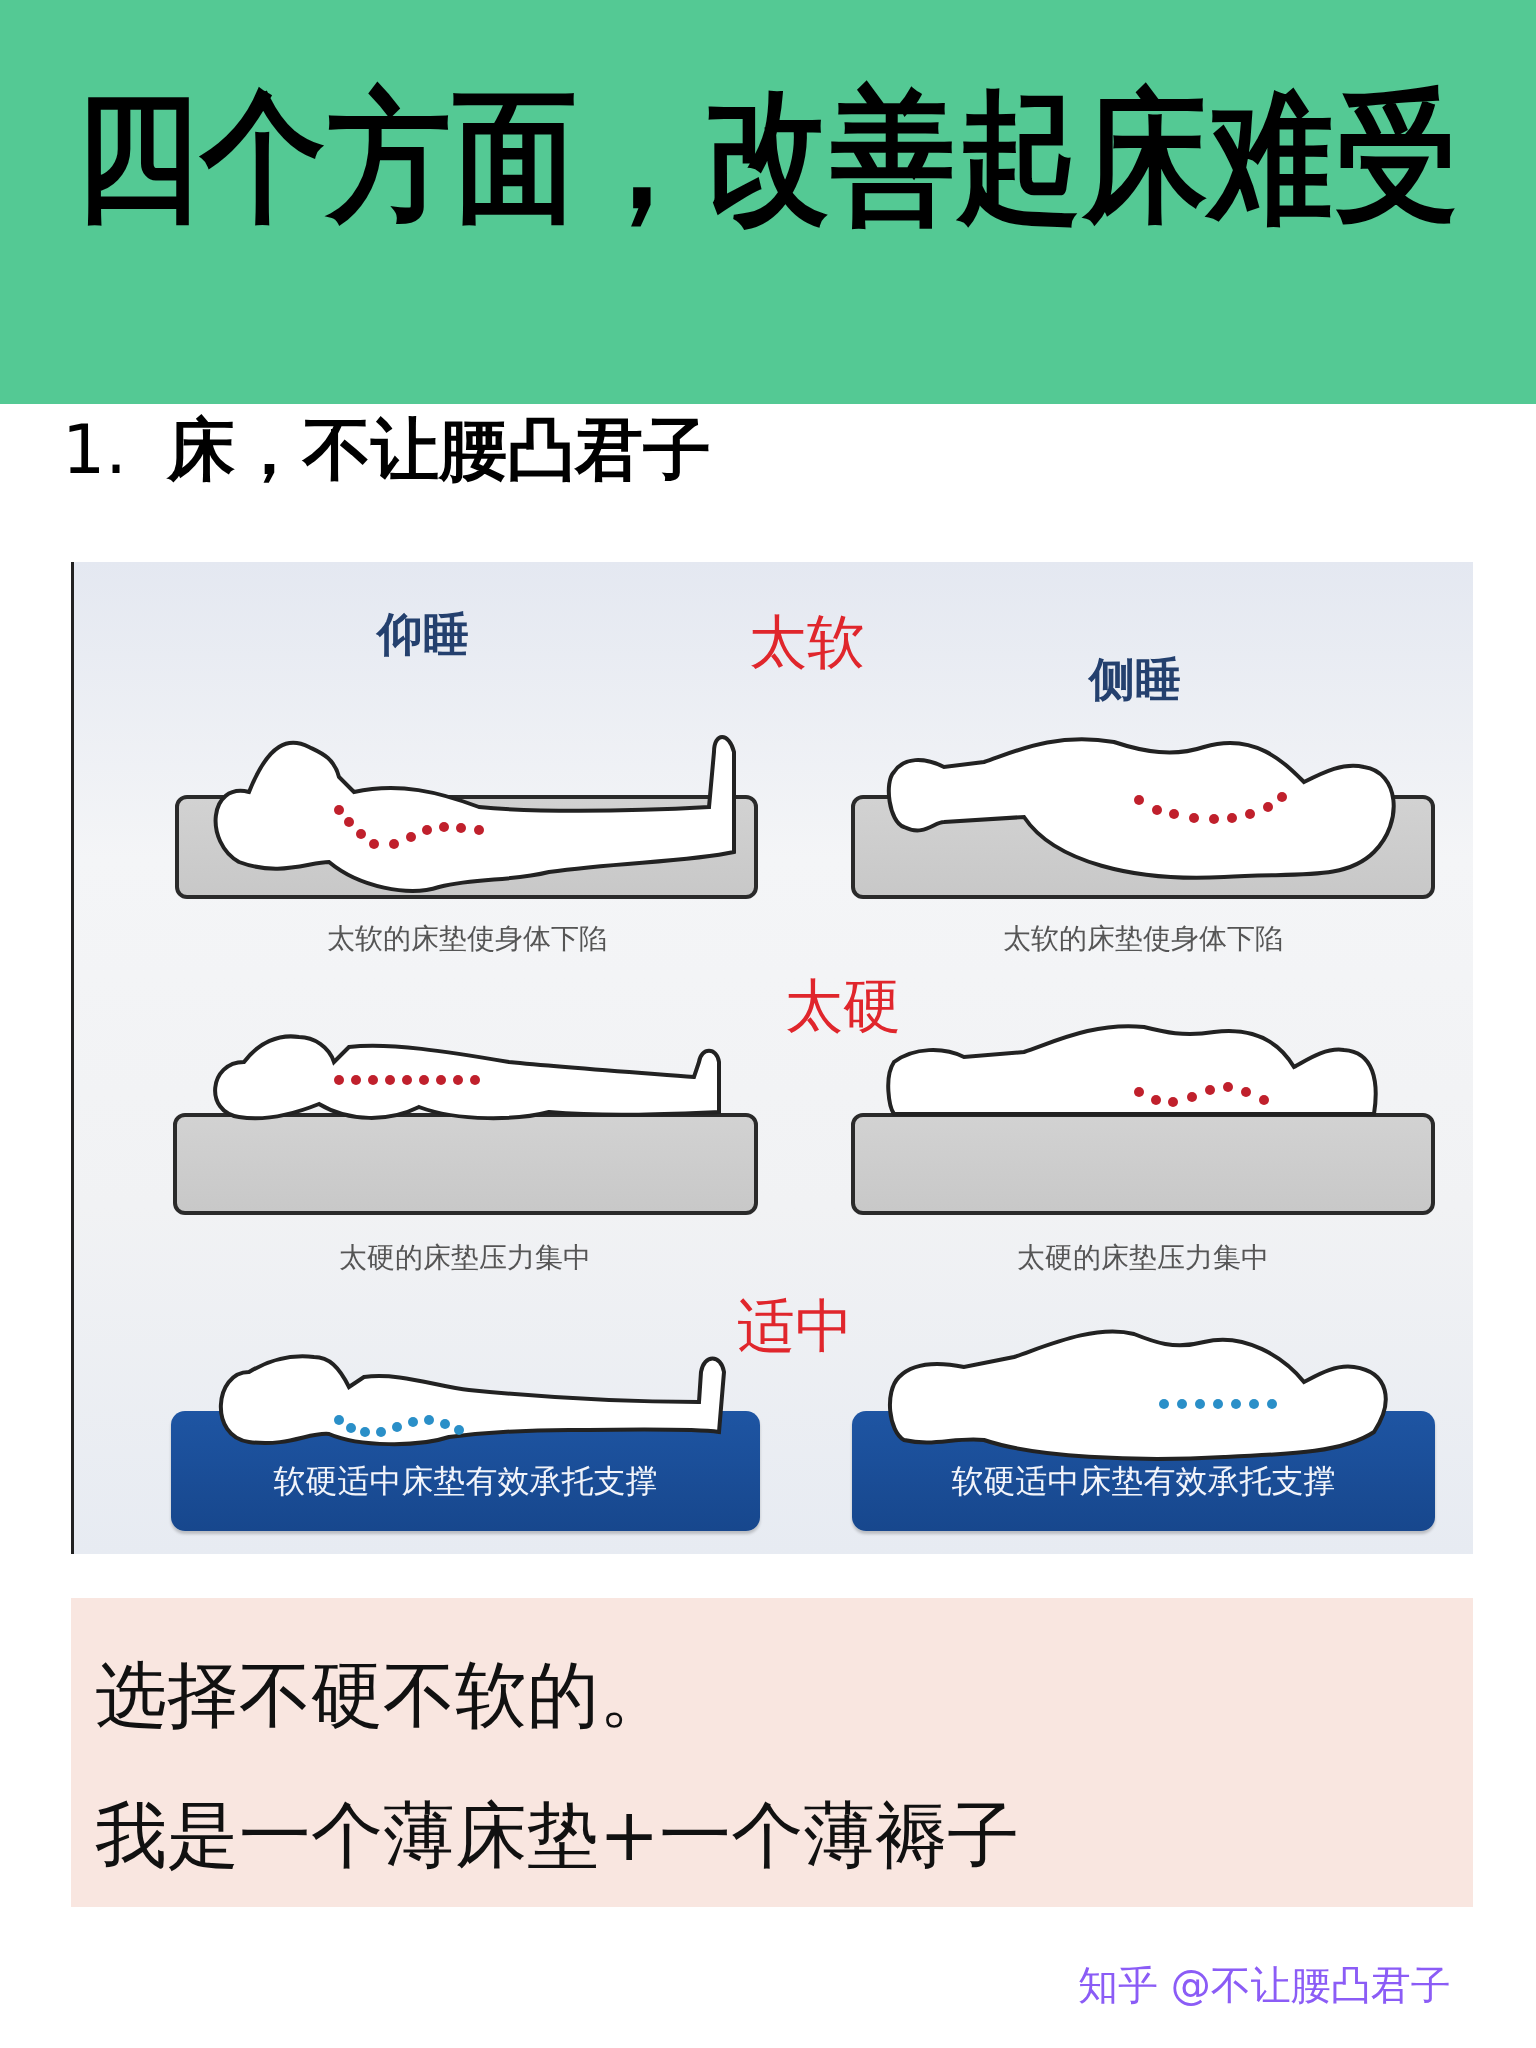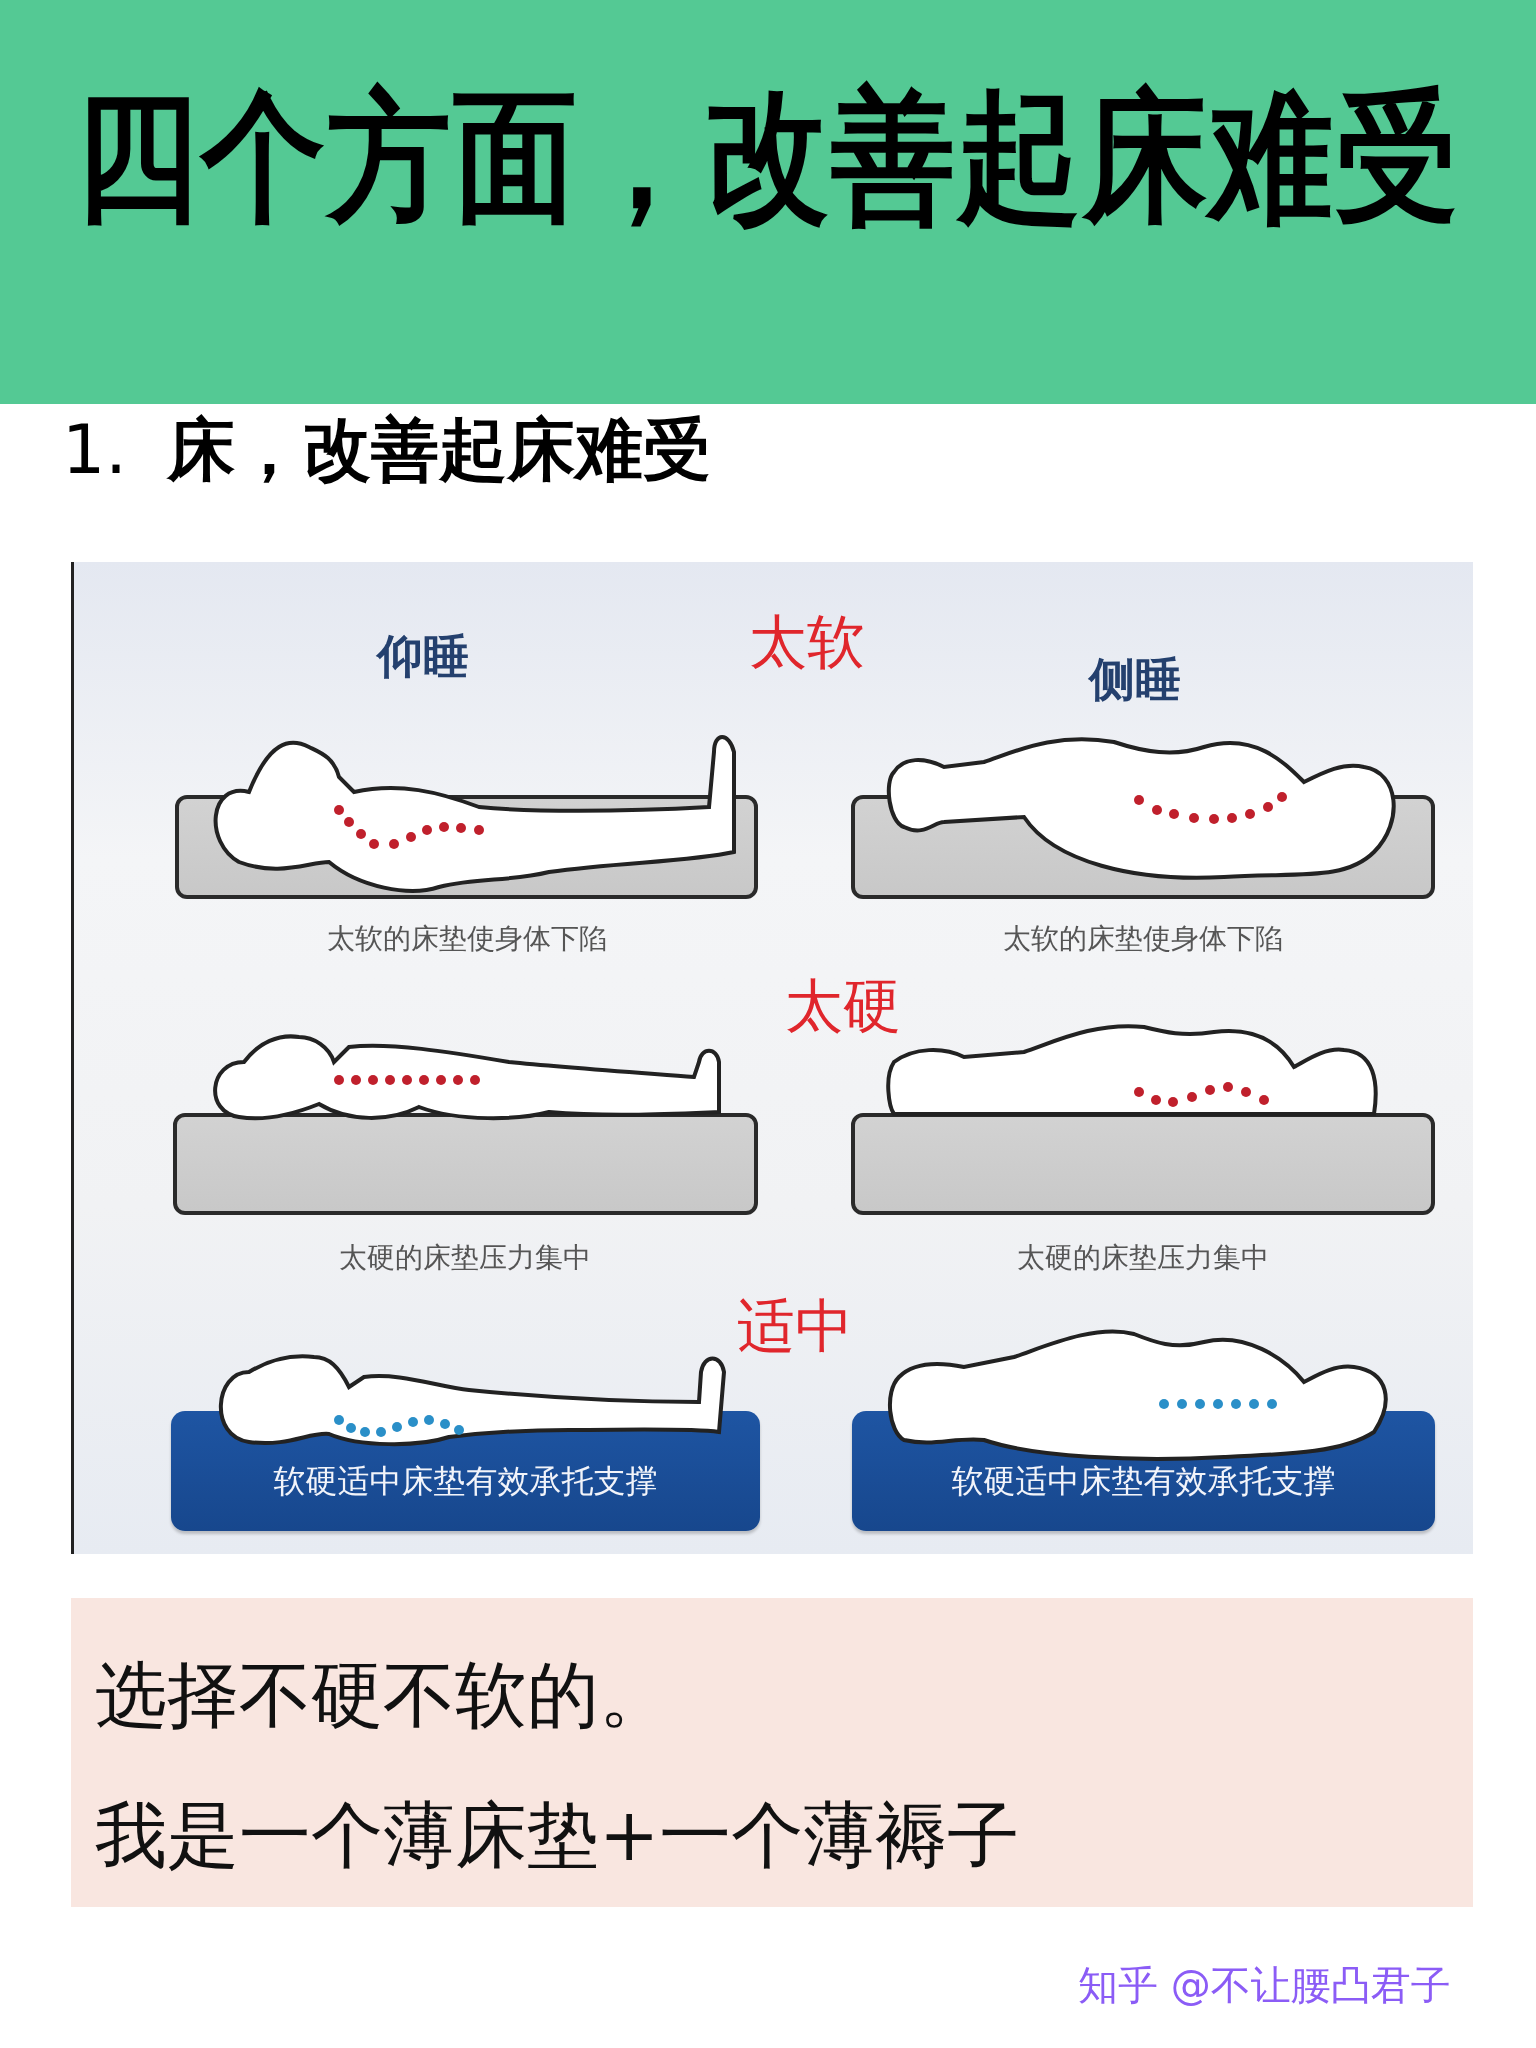--- a/index.html
+++ b/index.html
@@ -66,26 +66,26 @@
   }
 </style>
 </head>
 <body>
 
 <div class="header">
   <div class="header-title">四个方面，改善起床难受</div>
 </div>
 
 <div class="section-heading">
-  <span class="num">1.</span><span>床，改善起床难受</span>
+  <span class="num">1.</span><span>床，不让腰凸君子</span>
 </div>
 
 <div class="figure">
 
-  <div class="fig-label blue" style="left:303px; top:66px;">仰睡</div>
+  <div class="fig-label blue" style="left:303px; top:44px;">仰睡</div>
   <div class="fig-label blue" style="left:1015px; top:50px;margin-top:39px;">侧睡</div>
 
   <div class="fig-label red" style="left:675px; top:46px;">太软</div>
 
   <div class="mattress" style="left:101px; top:233px; width:583px; height:104px;"></div>
   <svg class="body-outline" style="left:115px; top:150px;" width="580" height="180">
     <path d="M60 80 C20 70 15 130 50 150 C90 165 120 150 140 150 C170 175 220 185 250 175 C290 165 320 170 360 160 C430 150 500 150 545 140 L545 40 C540 20 525 20 525 40 L520 95 C430 100 340 100 290 95 C250 80 210 70 165 80 L150 65 C145 45 130 40 120 35 C100 25 80 30 60 80 Z" fill="#fff" stroke="#222" stroke-width="4"></path>
     <g fill="#c0202c">
       <circle cx="150" cy="98" r="5"></circle>
         <circle cx="160" cy="110" r="5"></circle>

